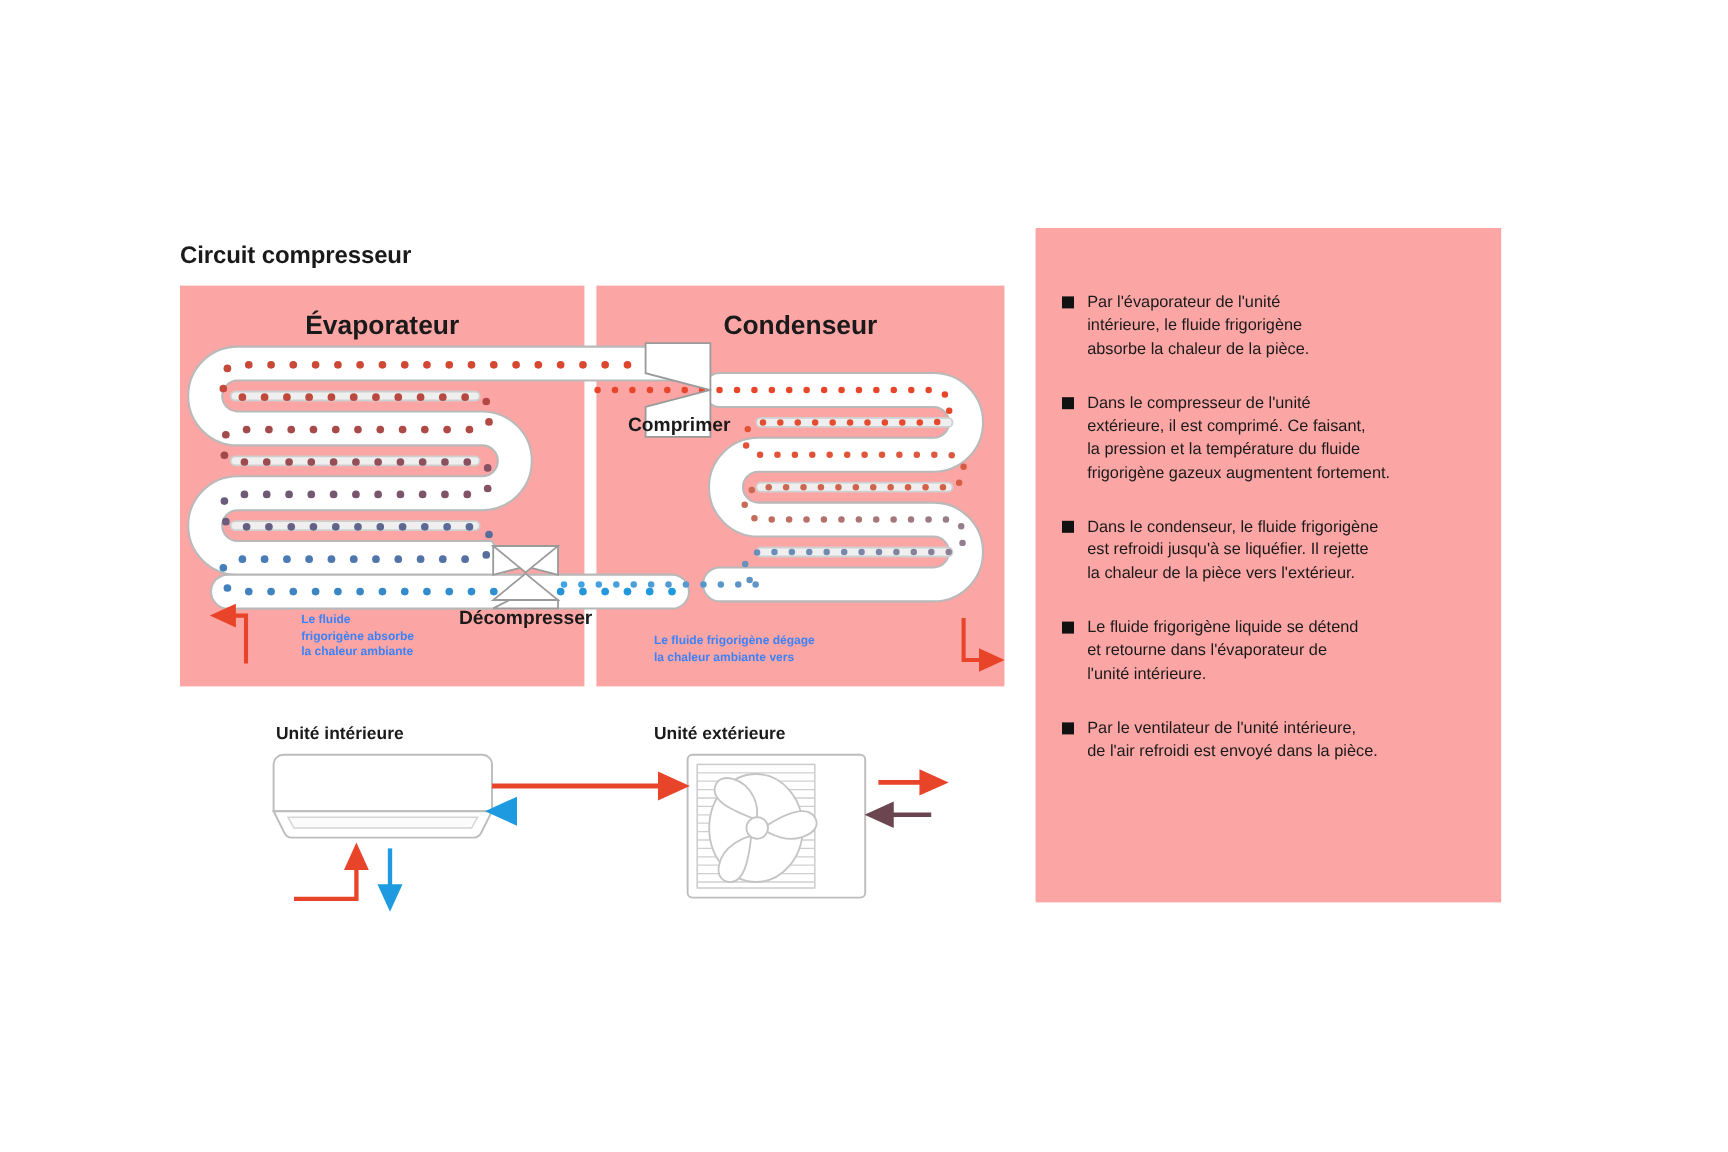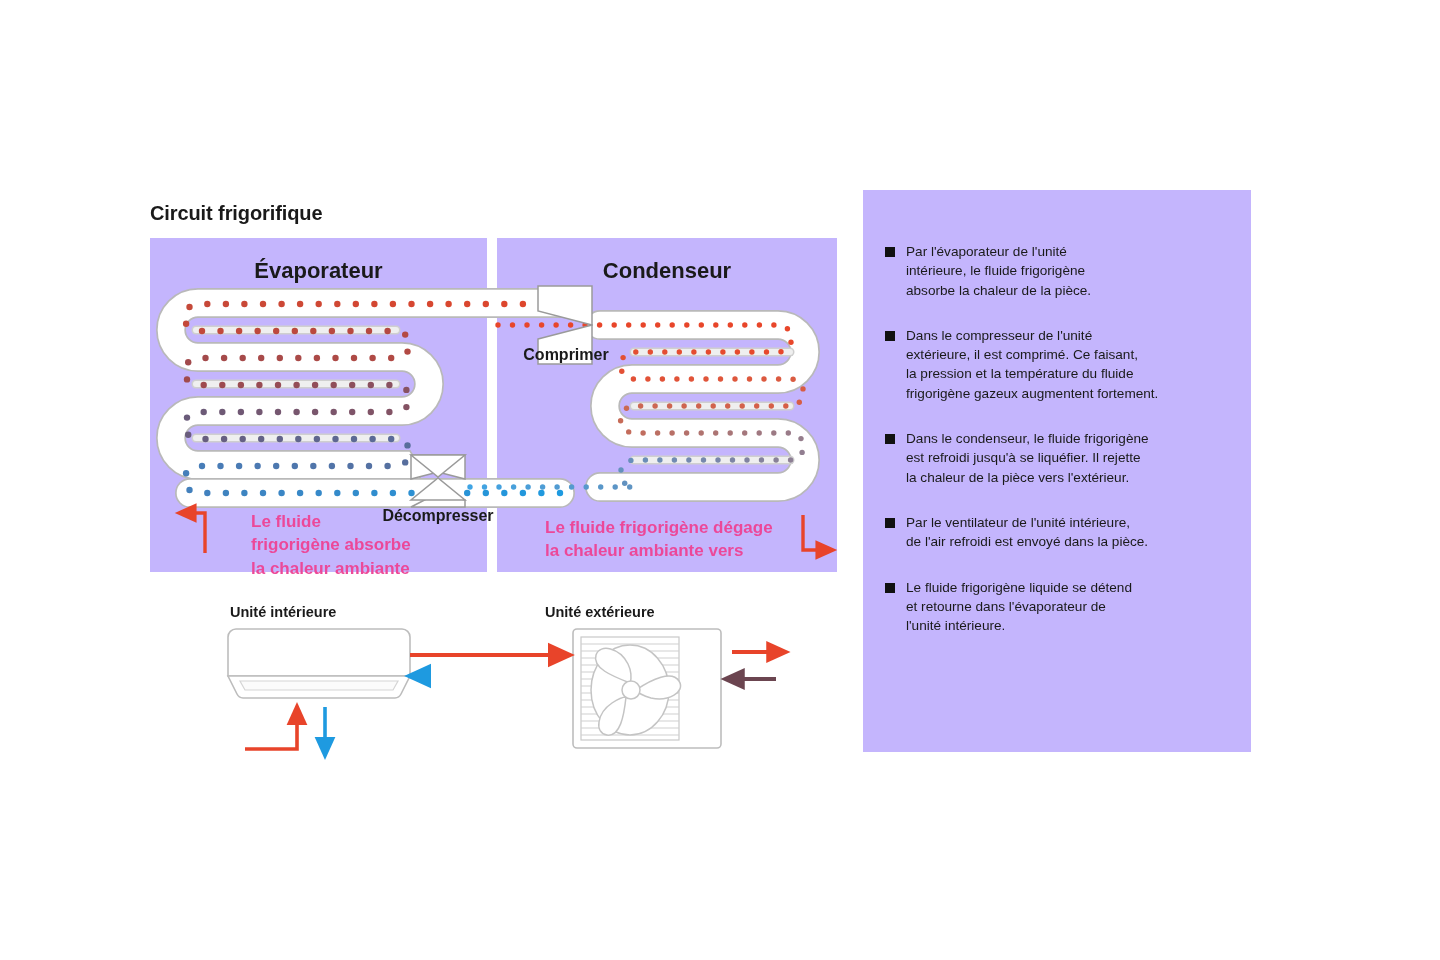--- a/index.html
+++ b/index.html
@@ -14,40 +14,40 @@
   .abs { position: absolute; }
 
   
   #diagram-title {
     left: 150px; top: 202px;
     font-size: 20px; font-weight: bold; color: #1a1a1a;
     letter-spacing: -0.1px;
   }
 
   
-  .panel-grey { background: #c4b5fd; }
+  .panel-grey { background: #fca5a5; }
   #evap-panel  { left: 150px; top: 238px; width: 337px; height: 334px; }
   #cond-panel  { left: 497px; top: 238px; width: 340px; height: 334px; }
   #info-panel  { left: 863px; top: 190px; width: 388px; height: 562px; }
 
   .section-heading {
     position: absolute; top: 20px; width: 100%;
     text-align: center; font-size: 22px; font-weight: bold; color: #1a1a1a;
   }
 
   
   #art { left: 0; top: 0; width: 1440px; height: 960px; pointer-events: none; }
 
   
   .circuit-caption {
-    font-size: 17px; font-weight: bold; color: #ec4899;
+    font-size: 10px; font-weight: bold; color: #3b82f6;
     line-height: 1.37; white-space: pre-line;
   }
   #evap-caption { left: 251px; top: 510px; }
-  #cond-caption { left: 545px; top: 516px; }
+  #cond-caption { left: 545px; top: 528px; }
 
   .valve-label {
     font-size: 16px; font-weight: bold; color: #1a1a1a;
     text-align: center;
   }
   #compress-label   { left: 500px; top: 346px; width: 132px; }
   #decompress-label { left: 372px; top: 507px; width: 132px; }
 
   
   .unit-label {
@@ -66,21 +66,21 @@
   .info-text {
     font-size: 13.6px; color: #1a1a1a; line-height: 1.42;
     white-space: pre-line;
   }
 </style>
 </head>
 <body>
 
 <div id="stage">
 
-  <div class="abs" id="diagram-title">Circuit frigorifique</div>
+  <div class="abs" id="diagram-title">Circuit compresseur</div>
 
   <div class="abs panel-grey" id="evap-panel">
     <div class="section-heading">Évaporateur</div>
   </div>
   <div class="abs panel-grey" id="cond-panel">
     <div class="section-heading">Condenseur</div>
   </div>
 
   <svg class="abs" id="art" viewBox="0 0 1440 960">
     <defs>
@@ -453,25 +453,25 @@
 frigorigène gazeux augmentent fortement.</span>
         </div>
         <div class="info-item">
           <span class="info-bullet"></span>
           <span class="info-text">Dans le condenseur, le fluide frigorigène
 est refroidi jusqu'à se liquéfier. Il rejette
 la chaleur de la pièce vers l'extérieur.</span>
         </div>
         <div class="info-item">
           <span class="info-bullet"></span>
-          <span class="info-text">Par le ventilateur de l'unité intérieure,
-de l'air refroidi est envoyé dans la pièce.</span>
-        </div>
-        <div class="info-item">
-          <span class="info-bullet"></span>
           <span class="info-text">Le fluide frigorigène liquide se détend
 et retourne dans l'évaporateur de
 l'unité intérieure.</span>
         </div>
+        <div class="info-item">
+          <span class="info-bullet"></span>
+          <span class="info-text">Par le ventilateur de l'unité intérieure,
+de l'air refroidi est envoyé dans la pièce.</span>
+        </div>
       </div>
   </div>
 
 </div>
 
 </body></html>

